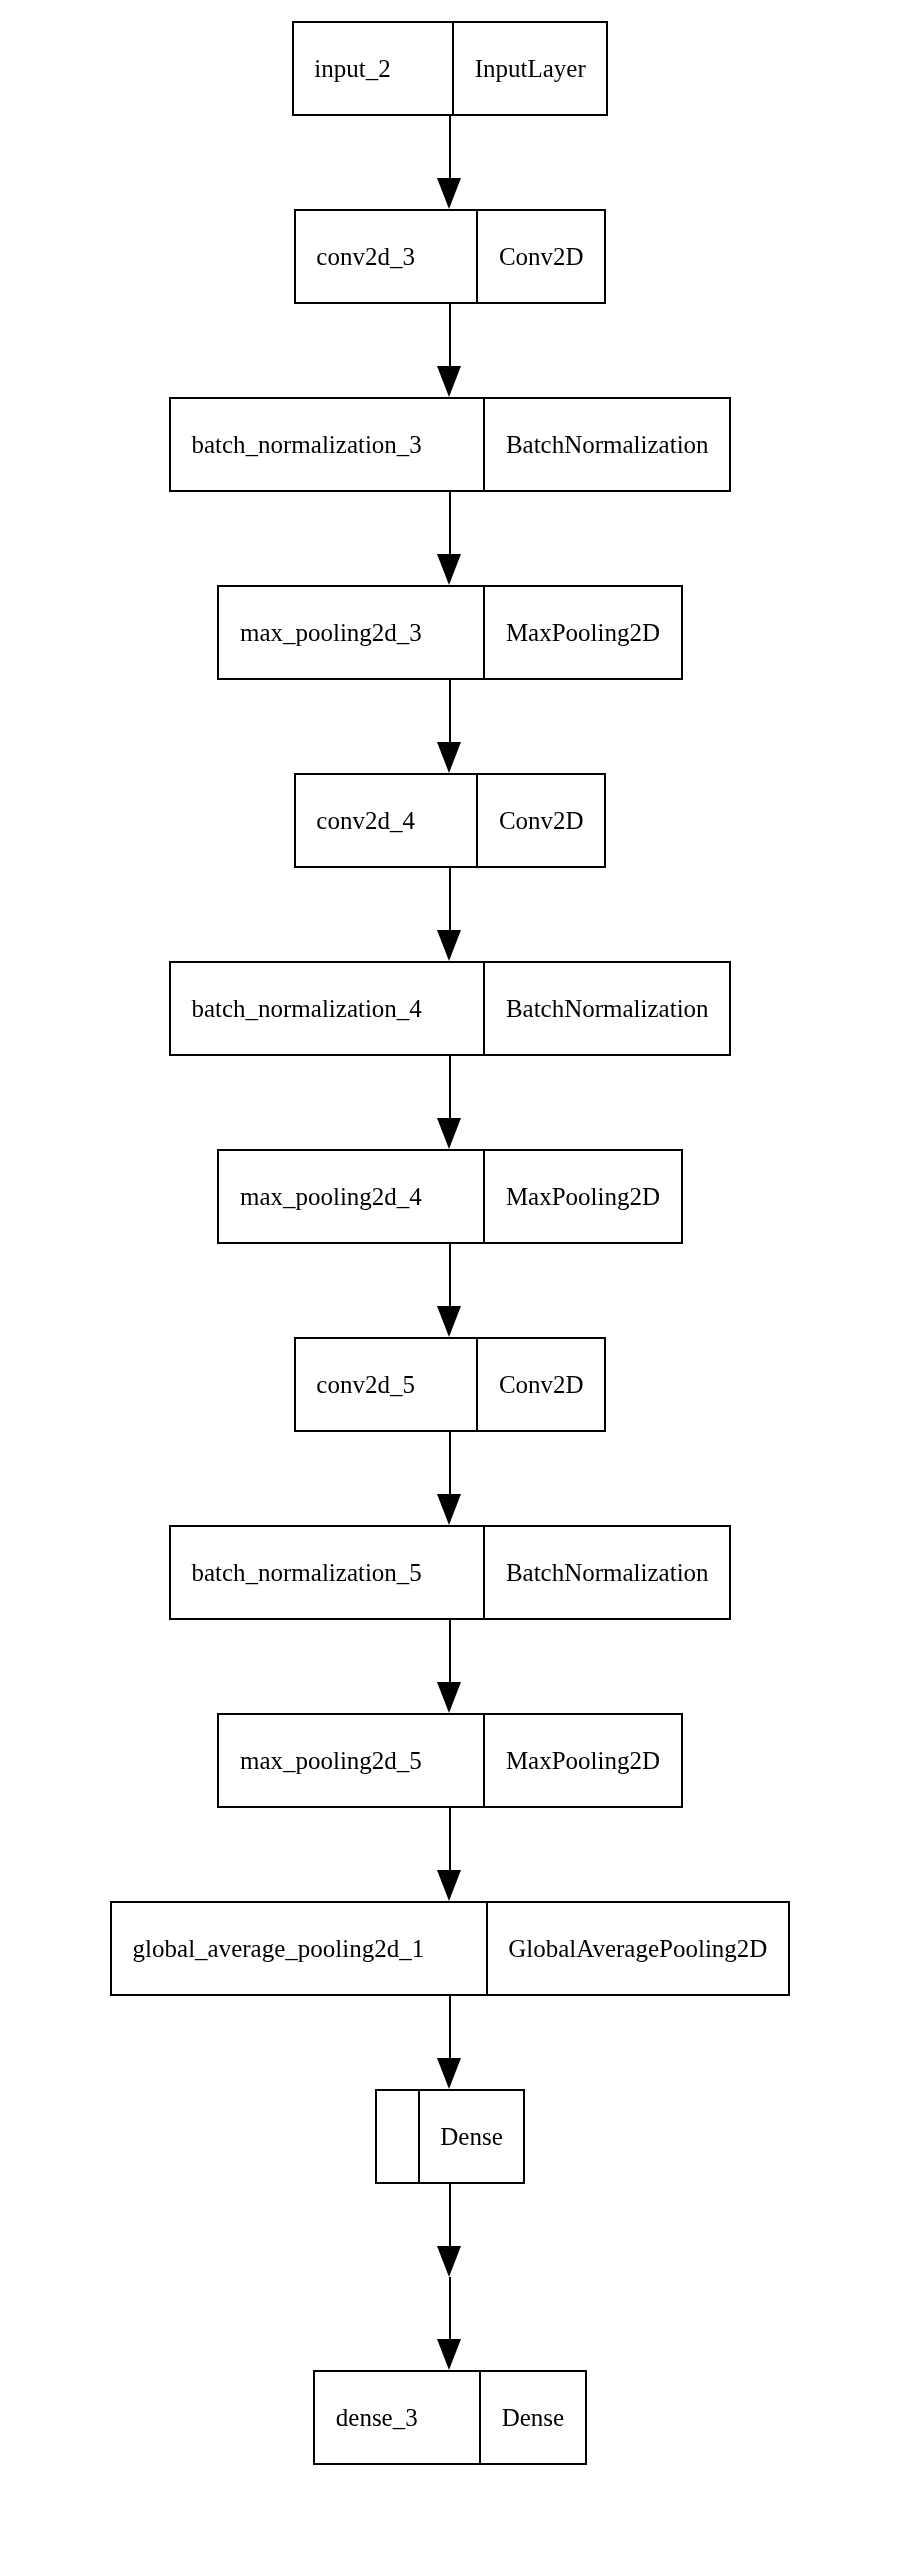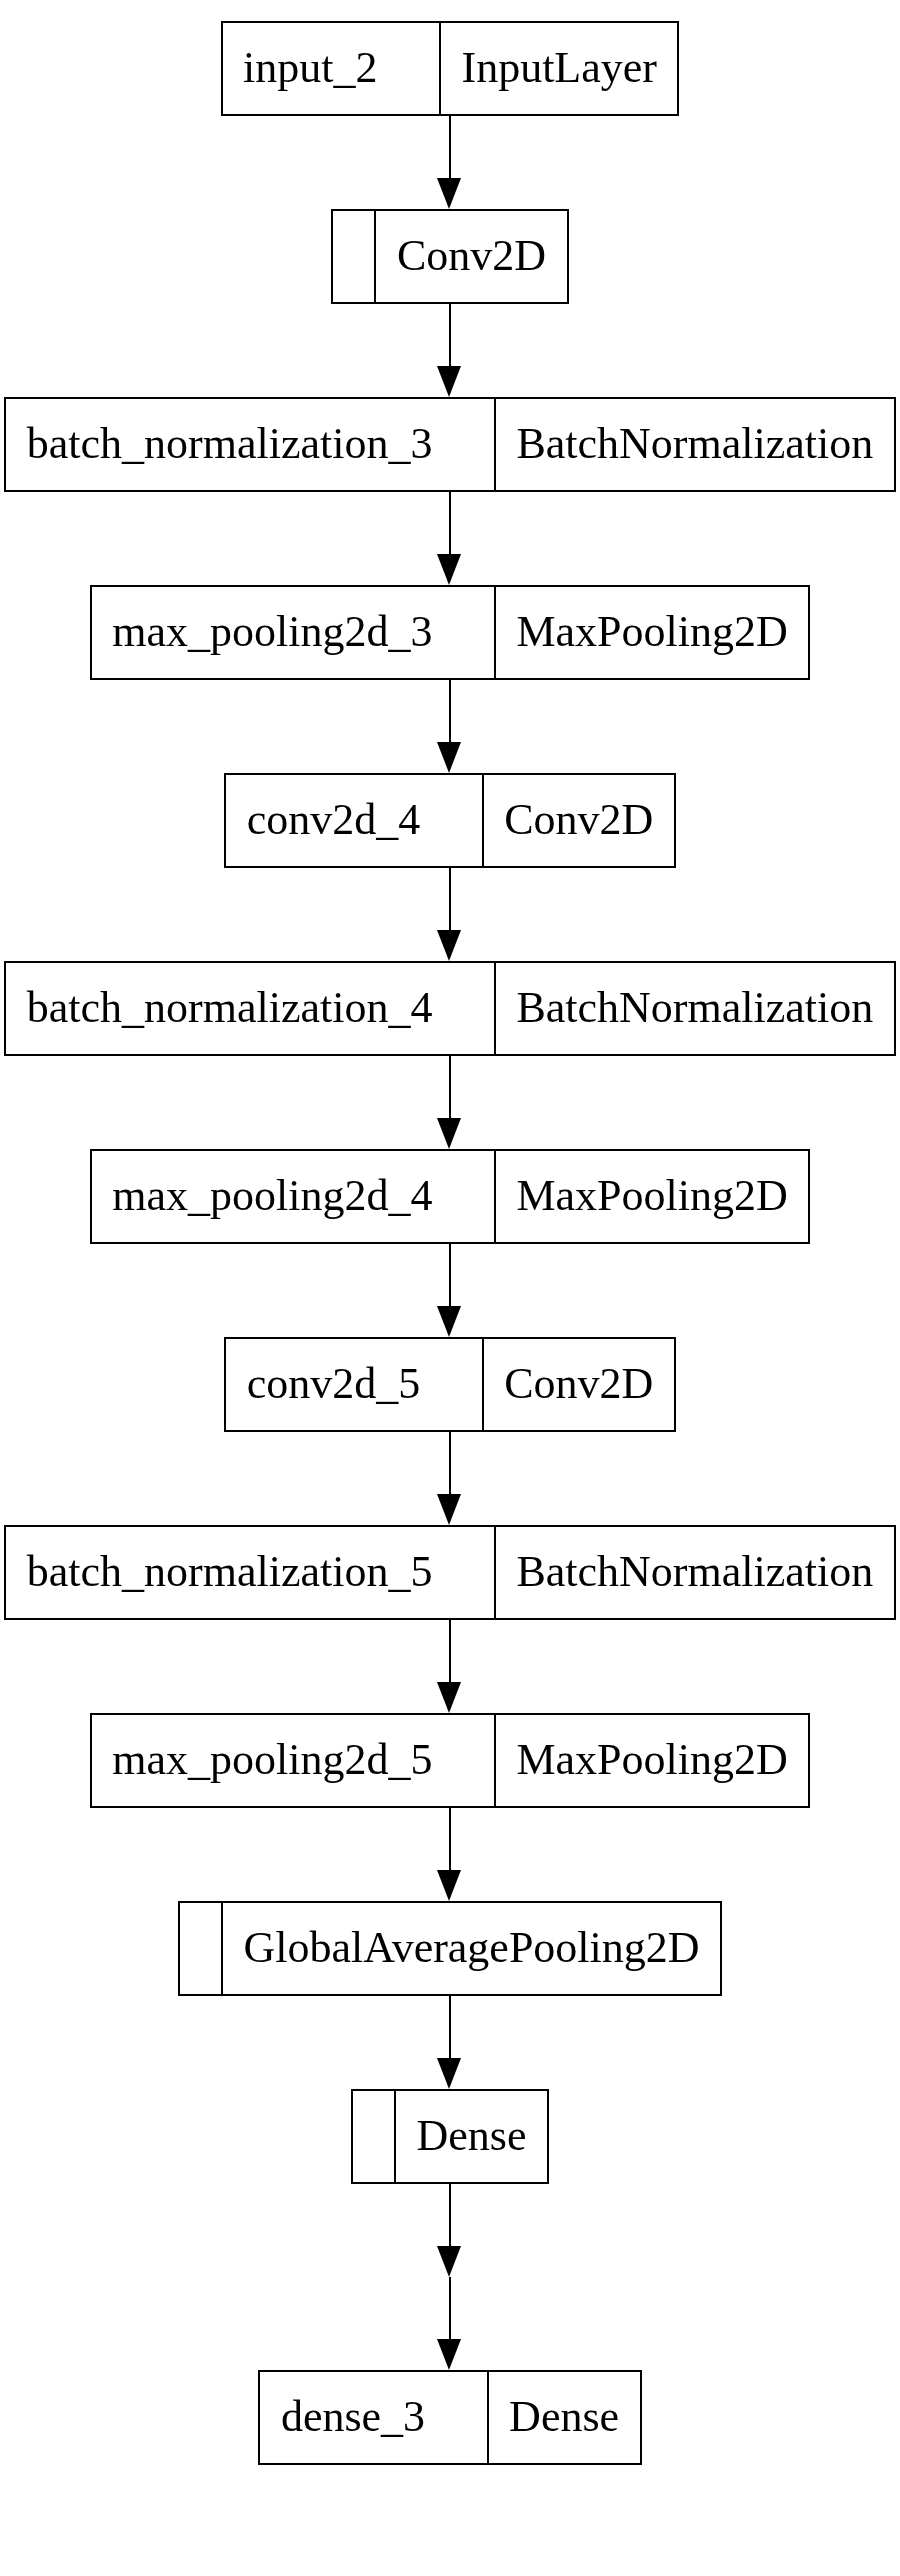--- a/index.html
+++ b/index.html
@@ -23,21 +23,21 @@
     height: 95px;
     border: 2.6px solid #000000;
     background: #ffffff;
   }
   .cell {
     display: flex;
     align-items: center;
     justify-content: center;
     padding: 0 20.5px;
     font-family: "Liberation Serif", "DejaVu Serif", serif;
-    font-size: 44px;
+    font-size: 25px;
     color: #000000;
     white-space: nowrap;
     line-height: 1;
   }
   .cell-type {
     border-left: 2px solid #000000;
     margin-left: 41px;
   }
   .connector {
     position: relative;
@@ -73,20 +73,21 @@
   <div class="node">
     <div class="cell cell-name">input_2</div>
     <div class="cell cell-type">InputLayer</div>
   </div>
   <div class="connector">
     <div class="edge-line"></div>
     <div class="edge-head"></div>
   </div>
 
   <div class="node">
+    <div class="cell cell-name">conv2d_3</div>
     <div class="cell cell-type">Conv2D</div>
   </div>
   <div class="connector">
     <div class="edge-line"></div>
     <div class="edge-head"></div>
   </div>
 
   <div class="node">
     <div class="cell cell-name">batch_normalization_3</div>
     <div class="cell cell-type">BatchNormalization</div>
@@ -153,20 +154,21 @@
   <div class="node">
     <div class="cell cell-name">max_pooling2d_5</div>
     <div class="cell cell-type">MaxPooling2D</div>
   </div>
   <div class="connector">
     <div class="edge-line"></div>
     <div class="edge-head"></div>
   </div>
 
   <div class="node">
+    <div class="cell cell-name">global_average_pooling2d_1</div>
     <div class="cell cell-type">GlobalAveragePooling2D</div>
   </div>
   <div class="connector">
     <div class="edge-line"></div>
     <div class="edge-head"></div>
   </div>
 
   <div class="node">
     <div class="cell cell-type">Dense</div>
   </div>

